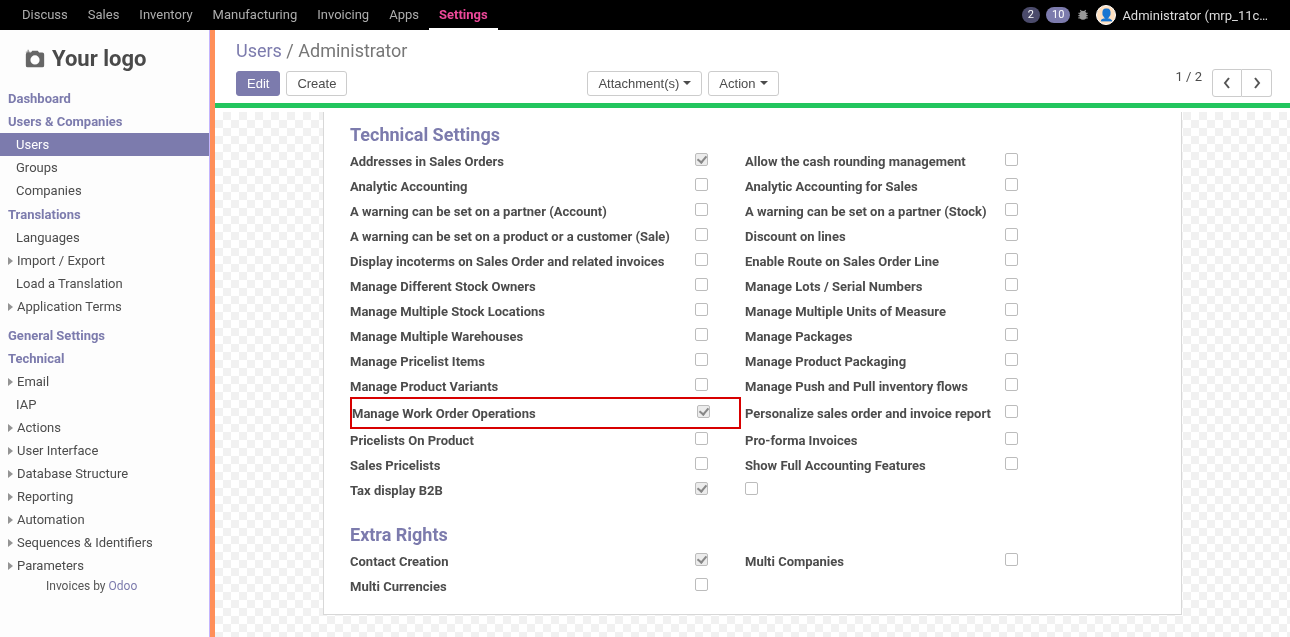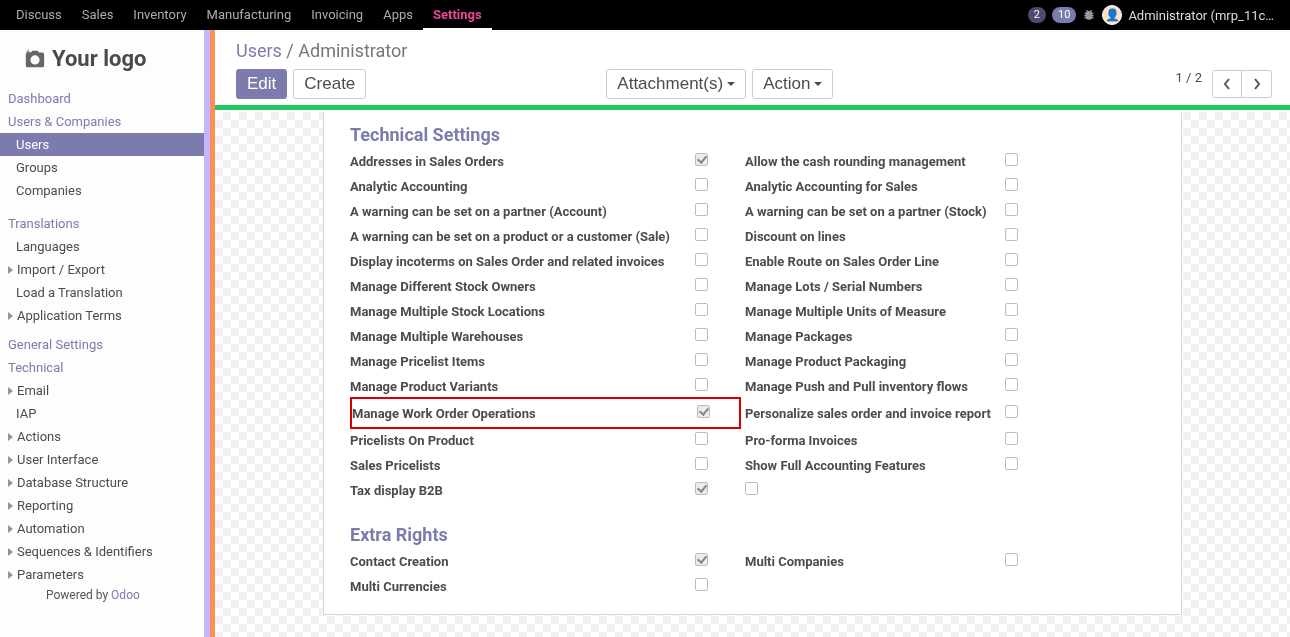--- a/index.html
+++ b/index.html
@@ -1,50 +1,50 @@
 <!DOCTYPE html>
 <html><head>
 <meta charset="utf-8">
 <style>
   * { box-sizing: border-box; margin: 0; padding: 0; }
   body { font-family: -apple-system,BlinkMacSystemFont,"Segoe UI",Roboto,"Helvetica Neue",Arial,sans-serif; font-size: 13px; color:#4c4c4c; width:1290px; height:637px; overflow:hidden; background:#fff;}
-  .topbar { height:30px; background:#000; color:#adadad; display:flex; align-items:center; padding:0 6px; font-size:13px;}
+  .topbar { height:30px; background:#000; color:#adadad; display:flex; align-items:center; padding:0 12px; font-size:13px;}
   .topmenu { display:flex;}
   .topmenu-item{ padding:0 10px; line-height:30px; cursor:pointer;}
   .topmenu-item.active{ background:#000; color:#ec4899; font-weight:bold; box-shadow: inset 0 -2px 0 #fff;}
   .topbar-right{ margin-left:auto; display:flex; align-items:center; gap:6px; padding-right:10px;}
   .badge{ display:inline-block; background:#7c7bad; color:#fff; border-radius:10px; padding:1px 6px; font-size:11px; line-height:14px;}
   .badge-dark{ background:#4b4b6b;}
   .topbar-right svg{ fill:#999;}
   .avatar{ width:20px; height:20px; border-radius:50%; background:#ffe0c0; display:flex; align-items:center; justify-content:center; font-size:12px; color:#a65; border:1px solid #fff;}
   .user-label{ color:#ddd;}
   
   
   .shell{ display:flex; height:607px;}
-  .sidebar{ width:210px; background:#fdfdfd; border-right:6px solid #c4b5fd; overflow-y:auto; padding-bottom:8px;}
+  .sidebar{ width:210px; background:#fdfdfd; border-right:1px solid #c4b5fd; overflow-y:auto; padding-bottom:8px;}
   .logo-box{ padding:16px 10px 16px 24px; font-size:22px; font-weight:bold; color:#4a4a4a; display:flex; align-items:center; gap:6px;}
   .logo-box svg{ width:22px; height:22px; fill:#666;}
-  .side-head{ color:#7c7bad; font-weight:normal; padding:4px 8px; cursor:pointer;}
+  .side-head{ color:#7c7bad; font-weight:bold; padding:4px 8px; cursor:pointer;}
   .side-link{ padding:4px 8px 4px 16px; color:#4c4c4c; cursor:pointer; display:flex; align-items:center;}
   .side-link.active{ background:#7c7bad; color:#fff;}
   .side-sub{ padding-left:0;}
   .side-caret::before{ content:""; display:inline-block; width:0;height:0; border-top:4px solid transparent; border-bottom:4px solid transparent; border-left:5px solid #666; margin-right:4px; opacity:.7;}
   .side-link.noarrow{ padding-left:16px;}
   .side-link.arrow{ padding-left:8px;}
   .powered{ padding:2px 0 0 46px; font-size:12px; color:#555;}
   .powered span{ color:#7c7bad;}
   
   
   .main{ flex:1; position:relative; overflow:hidden;}
   .scroll-indicator{ position:absolute; left:0; top:0; bottom:0; width:5px; background:#ff8f59;}
   .hdr{ padding:10px 18px 6px 26px; border-bottom:5px solid #22c55e; background:#fff;}
   .breadcrumb{ font-size:18px; color:#777; margin-bottom:8px;}
   .breadcrumb .crumb-link{ color:#7c7bad; cursor:pointer;}
   .toolbar{ display:flex; align-items:center;}
-  .btn{ border:1px solid #ccc; background:#fff; color:#4c4c4c; padding:4px 10px; border-radius:3px; font-size:17px; cursor:pointer;}
+  .btn{ border:1px solid #ccc; background:#fff; color:#4c4c4c; padding:4px 10px; border-radius:3px; font-size:13px; cursor:pointer;}
   .btn-primary{ background:#7c7bad; border-color:#7c7bad; color:#fff;}
   .btn + .btn{ margin-left:6px;}
   .mid-buttons{ margin-left:auto; display:flex; align-items:center;}
   .mid-buttons .btn{ display:flex; align-items:center; gap:4px;}
   .caret-down{ width:0;height:0; border-left:4px solid transparent; border-right:4px solid transparent; border-top:4px solid currentColor; display:inline-block;}
   .pager{ margin-left:auto; display:flex; align-items:flex-start; gap:10px;}
   .pager-nav{ display:flex;}
   .pager-nav .navbtn{ border:1px solid #ccc; width:30px; height:28px; display:flex; align-items:center; justify-content:center; cursor:pointer;}
   .pager-nav .navbtn:first-child{ border-radius:3px 0 0 3px;}
   .pager-nav .navbtn:last-child{ border-radius:0 3px 3px 0; border-left:none;}
@@ -97,21 +97,21 @@
         </svg>
       <span>Your logo</span>
     </div>
     <div class="side-head">Dashboard</div>
     <div class="side-head">Users &amp; Companies</div>
     <div class="side-sub">
       <div class="side-link active noarrow">Users</div>
       <div class="side-link noarrow">Groups</div>
       <div class="side-link noarrow">Companies</div>
     </div>
-    <div class="side-head" style="margin-top:10px">Translations</div>
+    <div class="side-head" style="margin-top:1px">Translations</div>
     <div class="side-sub">
       <div class="side-link noarrow">Languages</div>
       <div class="side-link arrow">
           <span class="side-caret"></span>
           <span>Import / Export</span>
         </div>
       <div class="side-link noarrow">Load a Translation</div>
       <div class="side-link arrow">
           <span class="side-caret"></span>
           <span>Application Terms</span>
@@ -147,21 +147,21 @@
         </div>
       <div class="side-link arrow">
           <span class="side-caret"></span>
           <span>Sequences &amp; Identifiers</span>
         </div>
       <div class="side-link arrow">
           <span class="side-caret"></span>
           <span>Parameters</span>
         </div>
     </div>
-    <div class="powered"><span style="color:#555">Powered by </span><span>Odoo</span></div>
+    <div class="powered"><span style="color:#555">Invoices by </span><span>Odoo</span></div>
   </div>
 
   <div class="main">
     <div class="scroll-indicator"></div>
     <div class="hdr">
       <div class="breadcrumb">
         <span class="crumb-link">Users</span><span> /  </span><span>Administrator</span>
       </div>
       <div class="toolbar">
         <button class="btn btn-primary">Edit</button>

